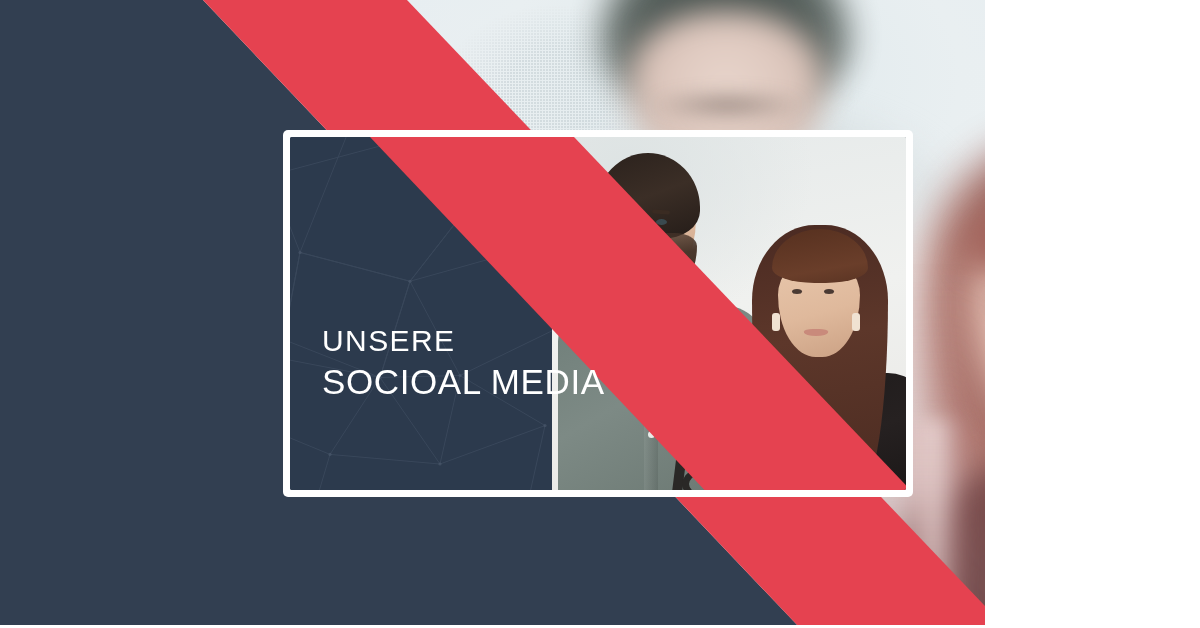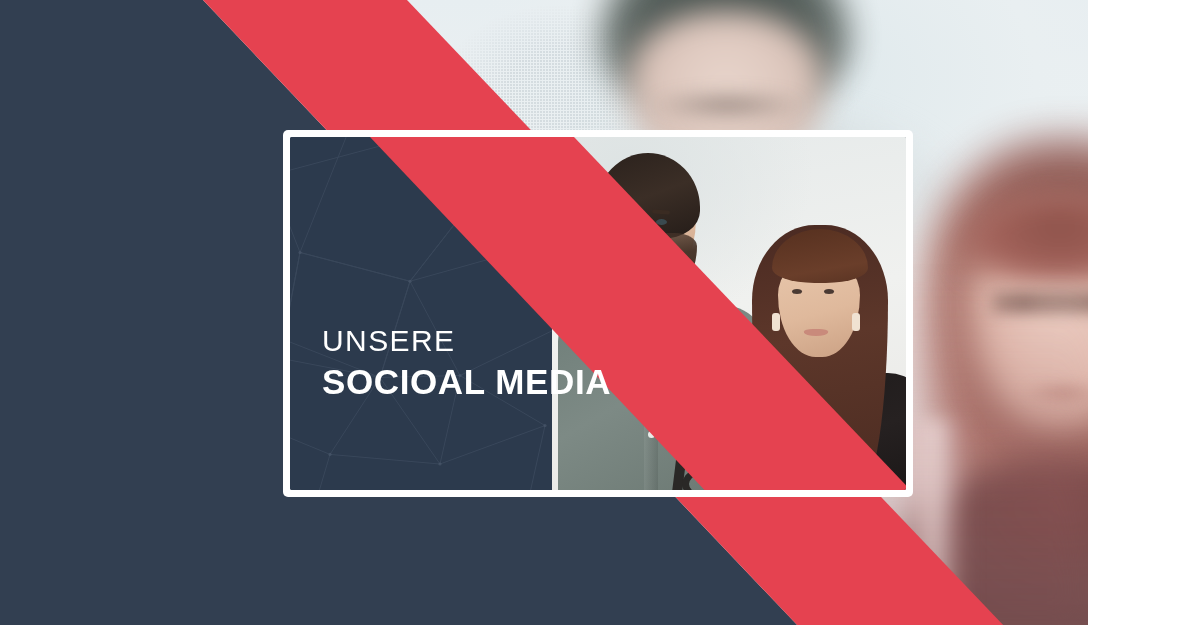--- a/index.html
+++ b/index.html
@@ -8,21 +8,21 @@
     padding: 0;
     background: #ffffff;
   }
   body {
     font-family: "Liberation Sans", sans-serif;
   }
 
   
   .banner {
     position: relative;
-    width: 1088px;
+    width: 985px;
     height: 628px;
     overflow: hidden;
     background: #1d4ed8;
   }
 
   
   .bg-photo {
     position: absolute;
     inset: 0;
     overflow: hidden;
@@ -414,21 +414,21 @@
     z-index: 6;
   }
   .t-line1 {
     font-size: 30px;
     font-weight: 300;
     letter-spacing: 1.4px;
     margin-bottom: 8px;
   }
   .t-line2 {
     font-size: 35px;
-    font-weight: 700;
+    font-weight: 400;
     letter-spacing: .6px;
     margin-bottom: 13px;
   }
   .t-line3 {
     font-size: 44px;
     font-weight: 300;
     letter-spacing: .8px;
   }
 
   

